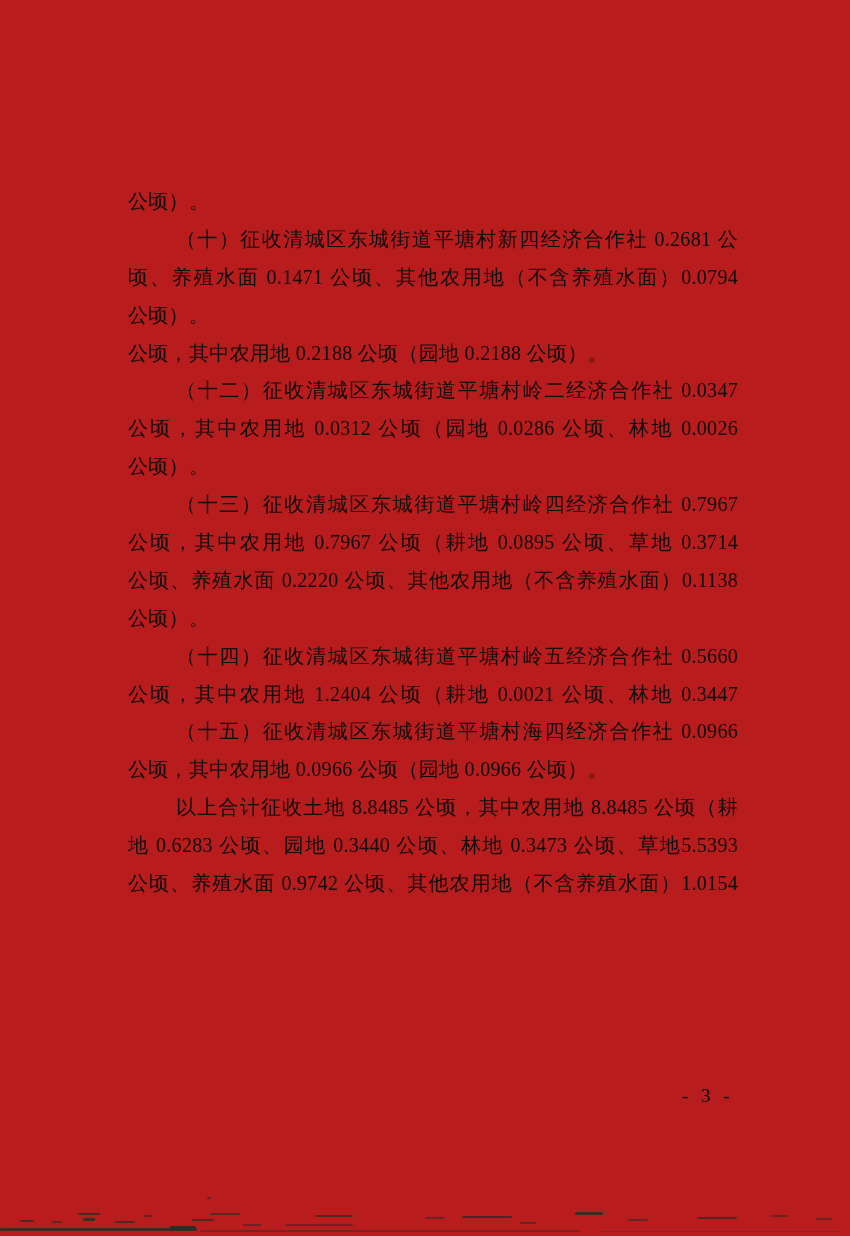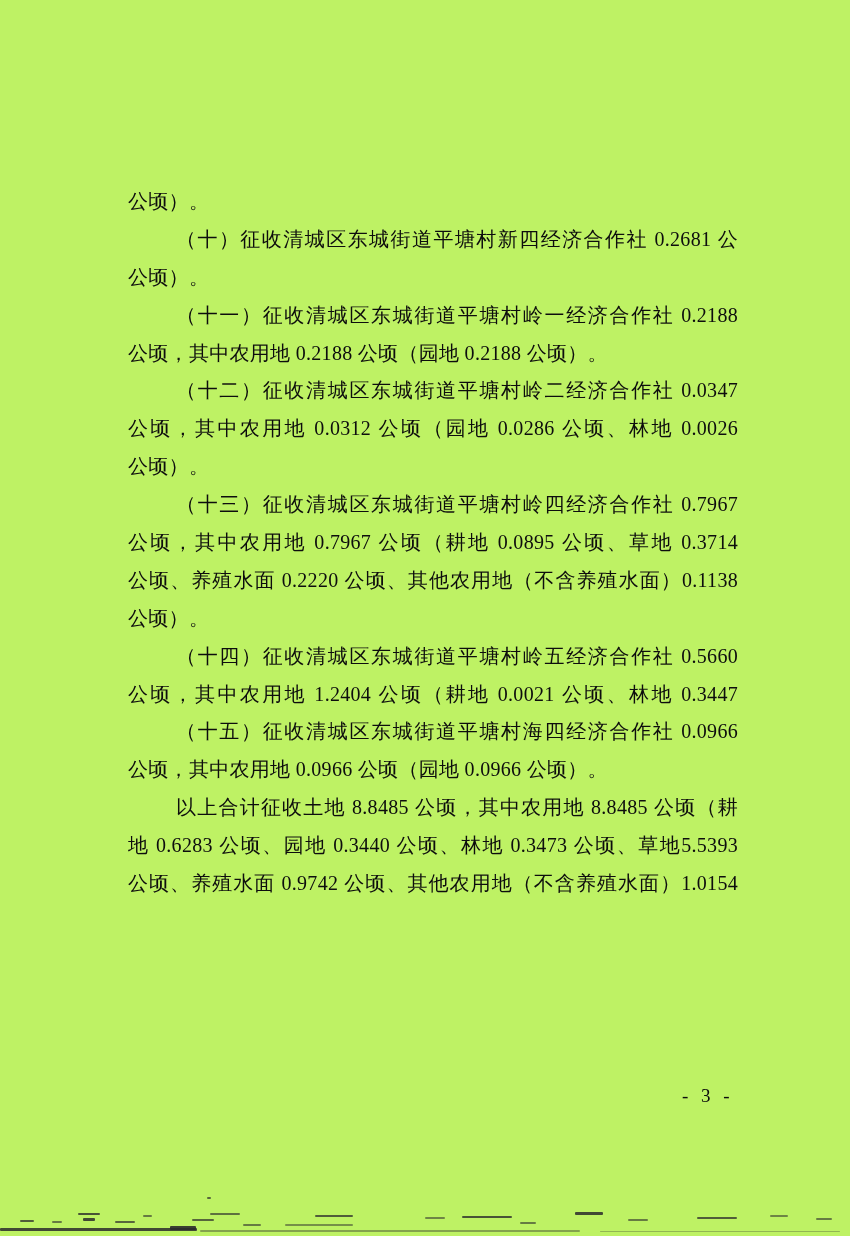--- a/index.html
+++ b/index.html
@@ -4,21 +4,21 @@
 <style>
   html, body {
     margin: 0;
     padding: 0;
     background: #ffffff;
   }
   .page {
     position: relative;
     width: 850px;
     height: 1236px;
-    background: #bef264;
+    background: #b91c1c;
     overflow: hidden;
     font-family: "Liberation Serif", "DejaVu Serif", serif;
     color: #0d0d0d;
   }
   .text-block {
     position: absolute;
     left: 128px;
     top: 183px;
     width: 610px;
     font-size: 20px;
@@ -56,22 +56,22 @@
   }
 </style>
 </head>
 <body>
 
 <div class="page">
 
   <div class="text-block">
     <div class="line">公顷）。</div>
     <div class="line indent fill">（十）征收清城区东城街道平塘村新四经济合作社 0.2681 公</div>
+    <div class="line fill">顷、养殖水面 0.1471 公顷、其他农用地（不含养殖水面）0.0794</div>
     <div class="line">公顷）。</div>
-    <div class="line indent fill">（十一）征收清城区东城街道平塘村岭一经济合作社 0.2188</div>
     <div class="line">公顷，其中农用地 0.2188 公顷（园地 0.2188 公顷）。</div>
     <div class="line indent fill">（十二）征收清城区东城街道平塘村岭二经济合作社 0.0347</div>
     <div class="line fill">公顷，其中农用地 0.0312 公顷（园地 0.0286 公顷、林地 0.0026</div>
     <div class="line">公顷）。</div>
     <div class="line indent fill">（十三）征收清城区东城街道平塘村岭四经济合作社 0.7967</div>
     <div class="line fill">公顷，其中农用地 0.7967 公顷（耕地 0.0895 公顷、草地 0.3714</div>
     <div class="line fill">公顷、养殖水面 0.2220 公顷、其他农用地（不含养殖水面）0.1138</div>
     <div class="line">公顷）。</div>
     <div class="line indent fill">（十四）征收清城区东城街道平塘村岭五经济合作社 0.5660</div>
     <div class="line fill">公顷，其中农用地 1.2404 公顷（耕地 0.0021 公顷、林地 0.3447</div>

